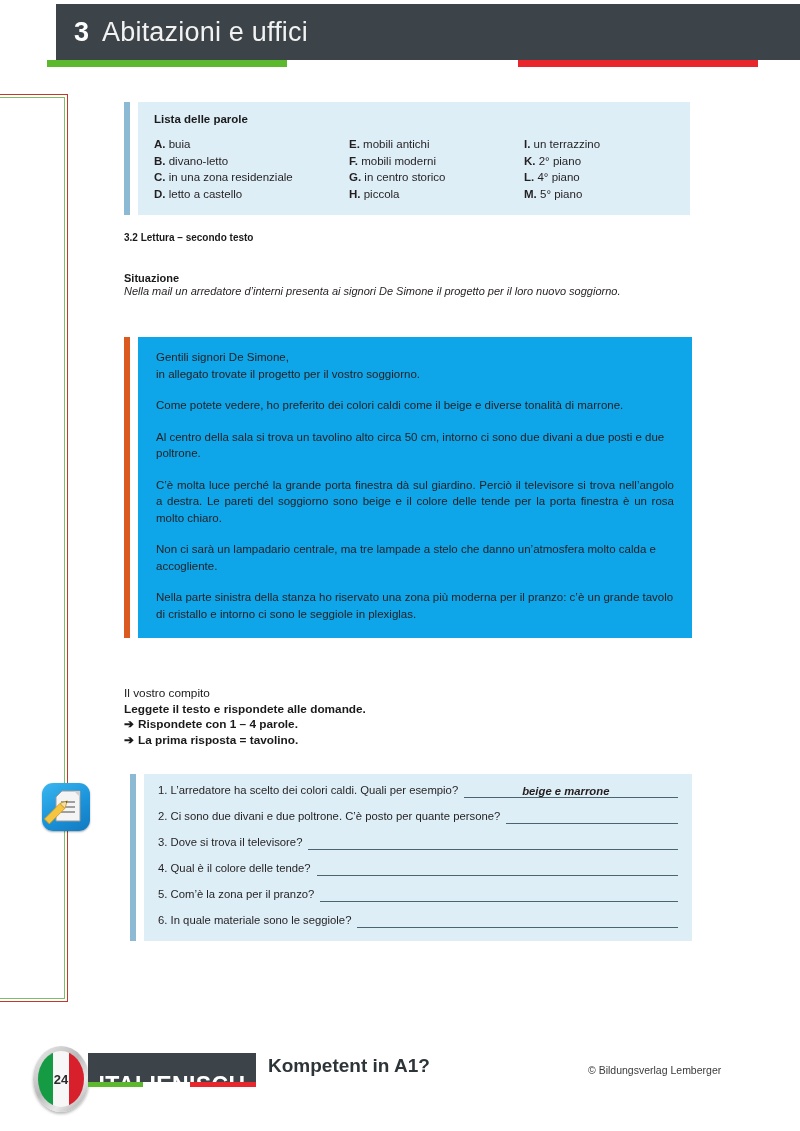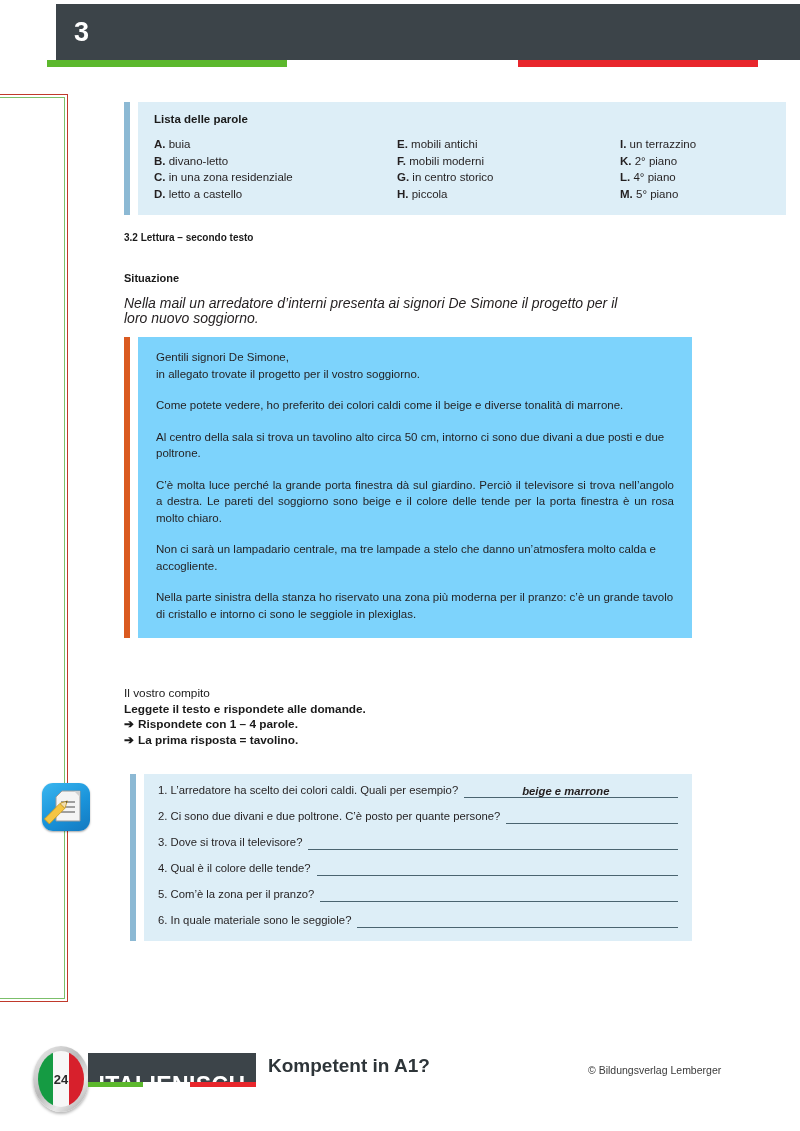--- a/index.html
+++ b/index.html
@@ -105,21 +105,20 @@
     padding: 11px 16px 13px 16px;
   }
   .wordlist-title {
     font-size: 11.5px;
     font-weight: bold;
     color: #1a1a1a;
     margin-bottom: 11px;
   }
   .wordlist-cols {
     display: flex;
-    gap: 48px;
   }
   .wordlist-col {
     flex: 0 0 auto;
   }
   .wordlist-col:nth-child(1) { width: 195px; }
   .wordlist-col:nth-child(2) { width: 175px; }
   .wordlist-col:nth-child(3) { width: 150px; }
   .wordlist-item {
     font-size: 11.5px;
     line-height: 16.5px;
@@ -143,33 +142,33 @@
     position: absolute;
     left: 124px;
     top: 272px;
     font-size: 11px;
     font-weight: bold;
     color: #1a1a1a;
   }
   .situazione-text {
     position: absolute;
     left: 124px;
-    top: 296px;
+    top: 284px;
     width: 520px;
-    font-size: 14px;
+    font-size: 11px;
     font-style: italic;
     line-height: 15px;
     color: #231f20;
   }
 
   
   .email-box { left: 124px; top: 337px; width: 568px; }
   .email-box .accent-bar { background: #da5a20; }
   .email-box .box-body {
-    background: #7dd3fc;
+    background: #0ea5e9;
     padding: 12px 18px 16px 18px;
   }
   .email-par {
     font-size: 11.5px;
     line-height: 16.5px;
     color: #231f20;
     text-align: justify;
     margin: 0 0 15px 0;
   }
   .email-par:last-child { margin-bottom: 0; }
@@ -328,20 +327,21 @@
 </style>
 </head>
 <body>
 
 <div class="frame-border">
   <div class="frame-border-inner"></div>
 </div>
 
 <div class="page-header">
   <span class="header-number">3</span>
+  <span class="header-title">Abitazioni e uffici</span>
 </div>
 <div class="header-rule green"></div>
 <div class="header-rule red"></div>
 
 <div class="content-box wordlist-box">
   <div class="accent-bar"></div>
   <div class="accent-gap"></div>
   <div class="box-body">
     <div class="wordlist-title">Lista delle parole</div>
     <div class="wordlist-cols">

